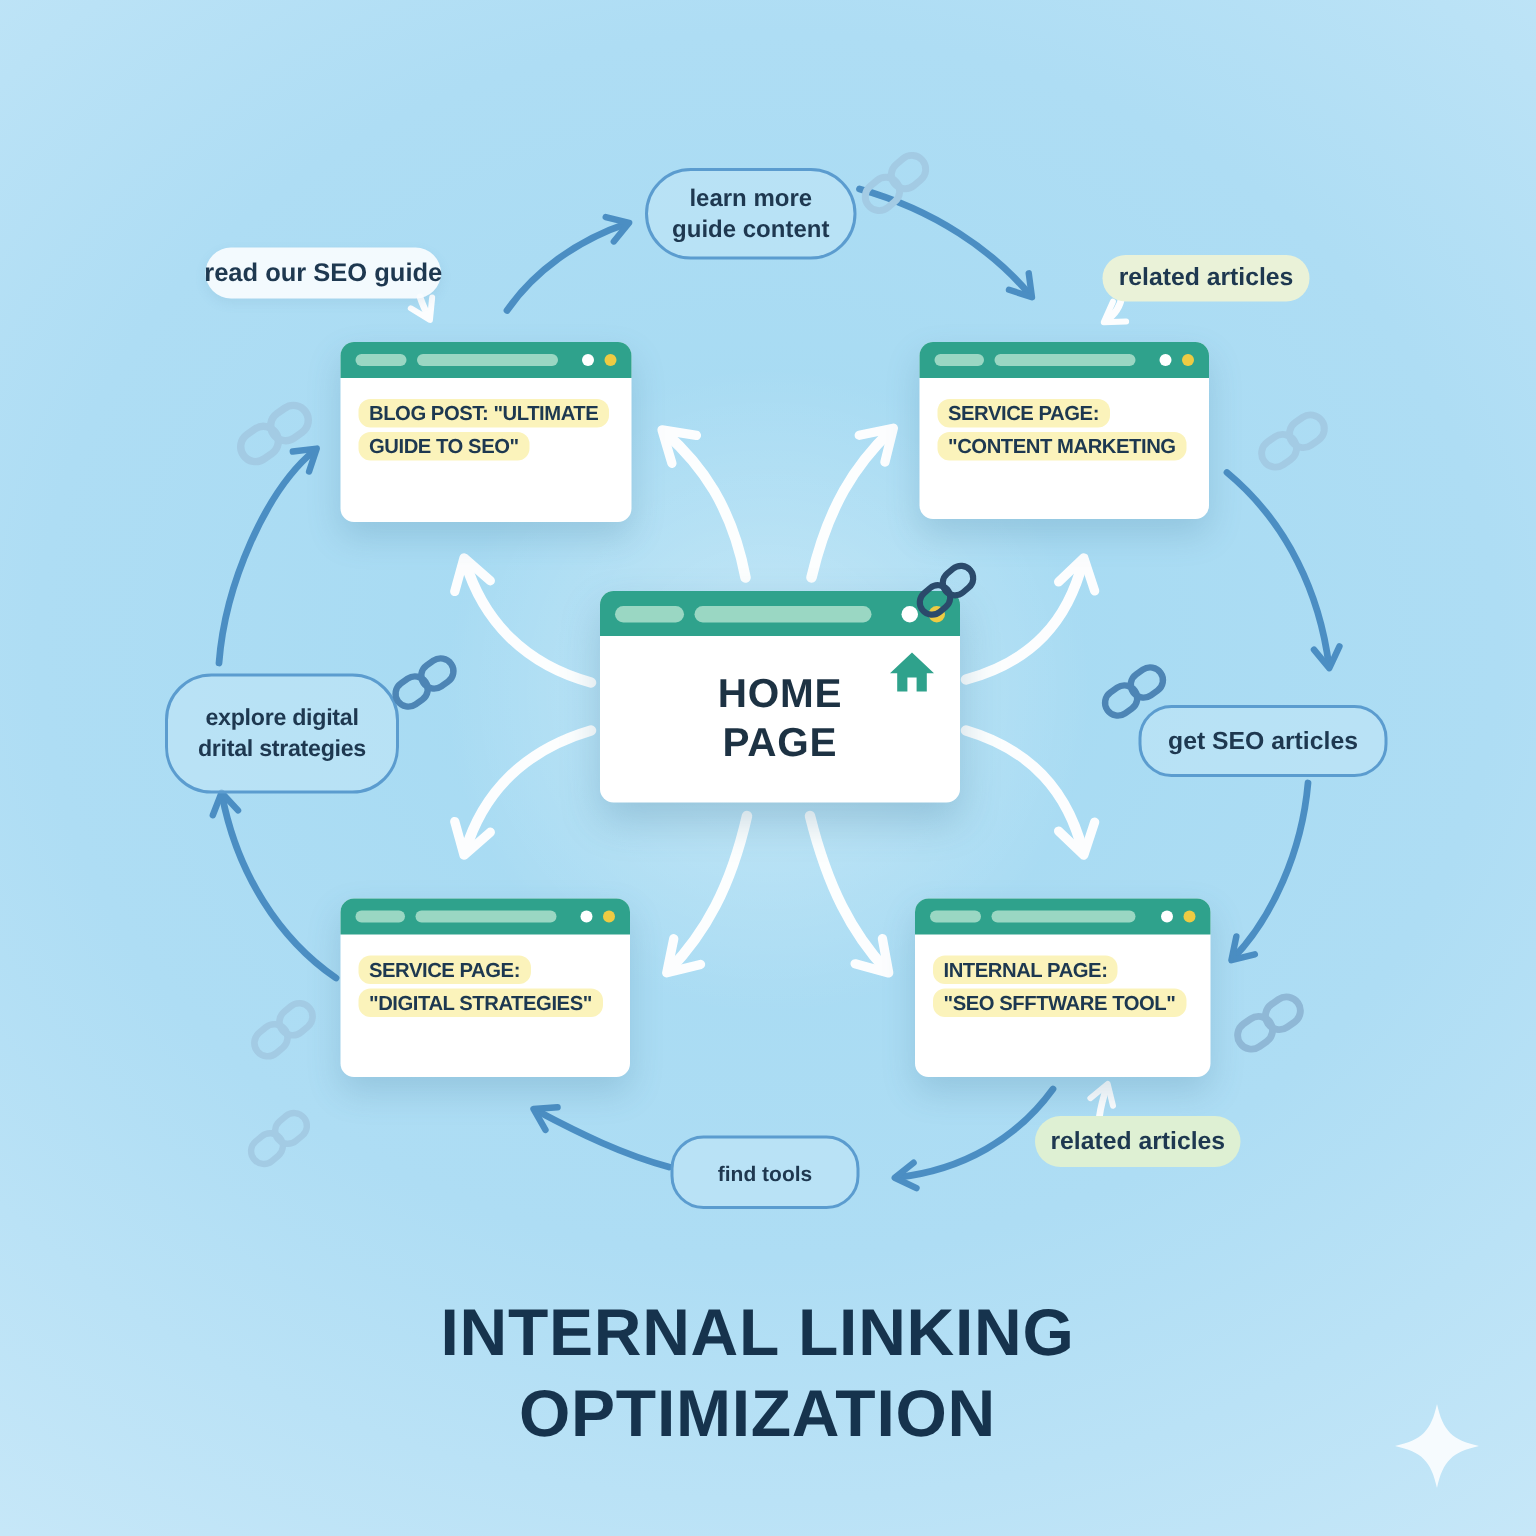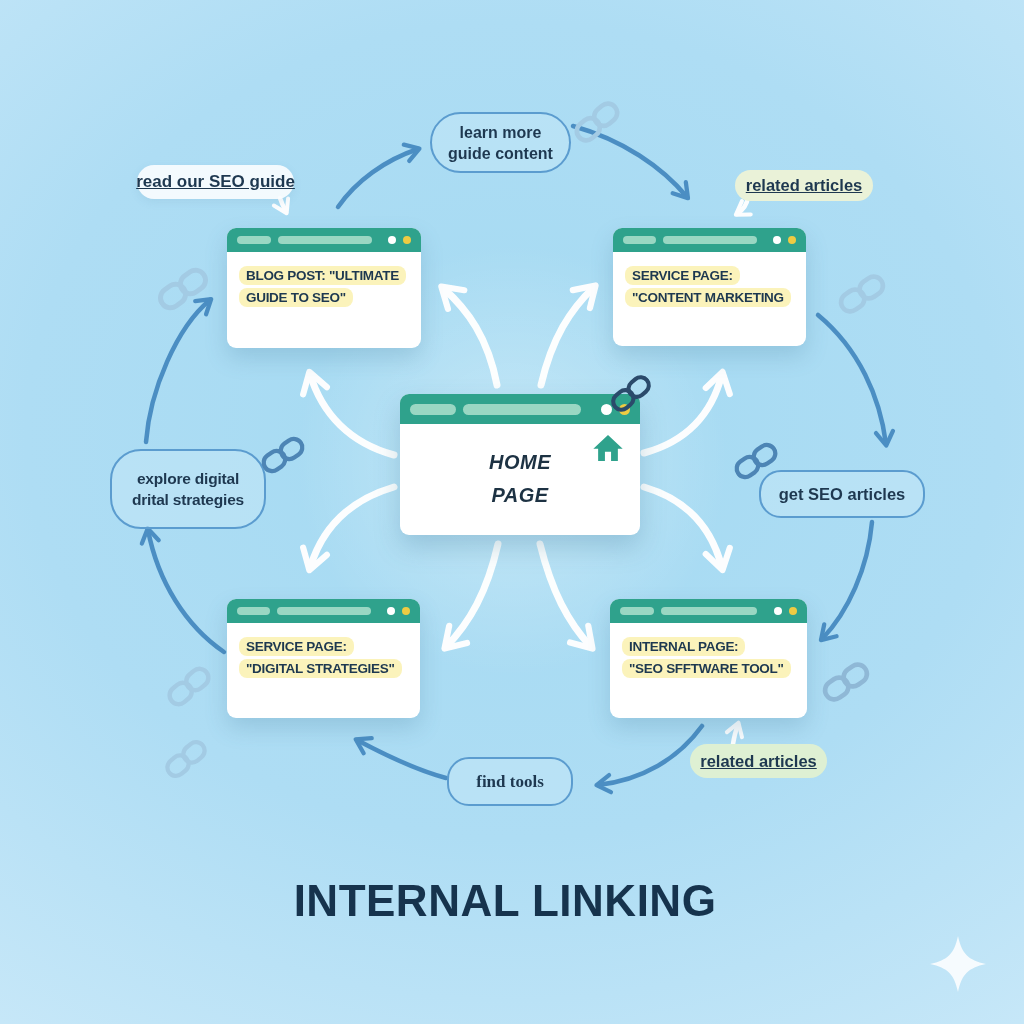--- a/index.html
+++ b/index.html
@@ -30,30 +30,30 @@
 
   .wlabel{margin:14px 0 0 12px;}
   .wline{display:inline-block;background:#fbf3bb;border-radius:8px;padding:2px 7px;margin-bottom:3px;
     font-size:13.5px;font-weight:bold;letter-spacing:-.3px;color:#1d3850;white-space:nowrap;}
 
   .home-win .bar{height:30px;}
   .home-win .bpill.p1{width:46px;height:11px;}
   .home-win .bpill.p2{width:118px;height:11px;}
   .home-win .dot{width:11px;height:11px;}
   .home-title{position:absolute;left:0;right:0;top:52px;text-align:center;
-    font-size:20px;font-weight:bold;color:#1d3243;letter-spacing:.5px;line-height:33px;font-style:italic;}
+    font-size:27px;font-weight:bold;color:#1d3243;letter-spacing:.5px;line-height:33px;}
   .home-title span{display:block;}
   .home-ico{position:absolute;right:16px;top:38px;width:32px;height:32px;color:#2fa28c;}
   .home-ico svg{width:100%;height:100%;}
 
   
   .pill{position:absolute;display:flex;align-items:center;justify-content:center;text-align:center;
     font-weight:bold;color:#1e3850;}
   .pill-outline{border:2.5px solid #5b9ccf;background:rgba(197,231,248,.5);border-radius:31px;}
-  .pill-soft{border-radius:17px;text-decoration:underline;}
+  .pill-soft{border-radius:17px;}
   .nowrap{white-space:nowrap;}
 
   .chain{position:absolute;pointer-events:none;}
   .chain svg{display:block;width:100%;height:100%;}
 
   .sparkle{position:absolute;pointer-events:none;}
 
   .big-title{position:absolute;left:0;right:14px;top:858px;text-align:center;
     font-size:44px;line-height:54px;font-weight:bold;color:#16334d;letter-spacing:.5px;}
   .big-title span{display:block;}
@@ -190,21 +190,21 @@
     </div>
 
   <div class="pill pill-outline" style="left:110px;top:449px;width:156px;height:80px;font-size:15.5px;line-height:21px;letter-spacing:-.2px;padding:0 8px;box-sizing:border-box;">
       <span>explore digital drital strategies</span>
     </div>
 
   <div class="pill pill-outline nowrap" style="left:759px;top:470px;width:162px;height:44px;font-size:16.5px;border-radius:22px;">
       <span>get SEO articles</span>
     </div>
 
-  <div class="pill pill-outline nowrap" style="left:447px;top:757px;width:122px;height:45px;font-size:17px;border-radius:22px;font-family:Liberation Serif, serif;">
+  <div class="pill pill-outline nowrap" style="left:447px;top:757px;width:122px;height:45px;font-size:14px;border-radius:22px;">
       <span>find tools</span>
     </div>
 
   <div class="pill pill-soft nowrap" style="left:690px;top:744px;width:137px;height:34px;font-size:16.5px;background:#def0d3;">
       <span>related articles</span>
     </div>
 
   <span class="chain" style="left:155px;top:274px;width:56px;height:30px;color:#a3cbe4;transform:rotate(-35deg);">
     <svg viewBox="0 0 62 30">
         <rect x="3" y="4" width="29" height="22" rx="11" fill="none" stroke="currentColor" stroke-width="5.5"></rect>
@@ -259,17 +259,18 @@
         <rect x="30" y="4" width="29" height="22" rx="11" fill="none" stroke="currentColor" stroke-width="5.5"></rect>
       </svg>
     </span>
 
   <span class="sparkle" style="left:928px;top:934px;width:60px;height:60px;">
     <svg viewBox="0 0 60 60">
         <path d="M30 2 C34 20 40 26 58 30 C40 34 34 40 30 58 C26 40 20 34 2 30 C20 26 26 20 30 2 Z" fill="#ffffff" opacity=".85"></path>
       </svg>
   </span>
 
-  <h1 class="big-title" style="margin:16px;">
+  <h1 class="big-title" style="margin:4px;">
     <span>INTERNAL LINKING</span>
+    <span>OPTIMIZATION</span>
   </h1>
 
 </div>
 
 </body></html>

